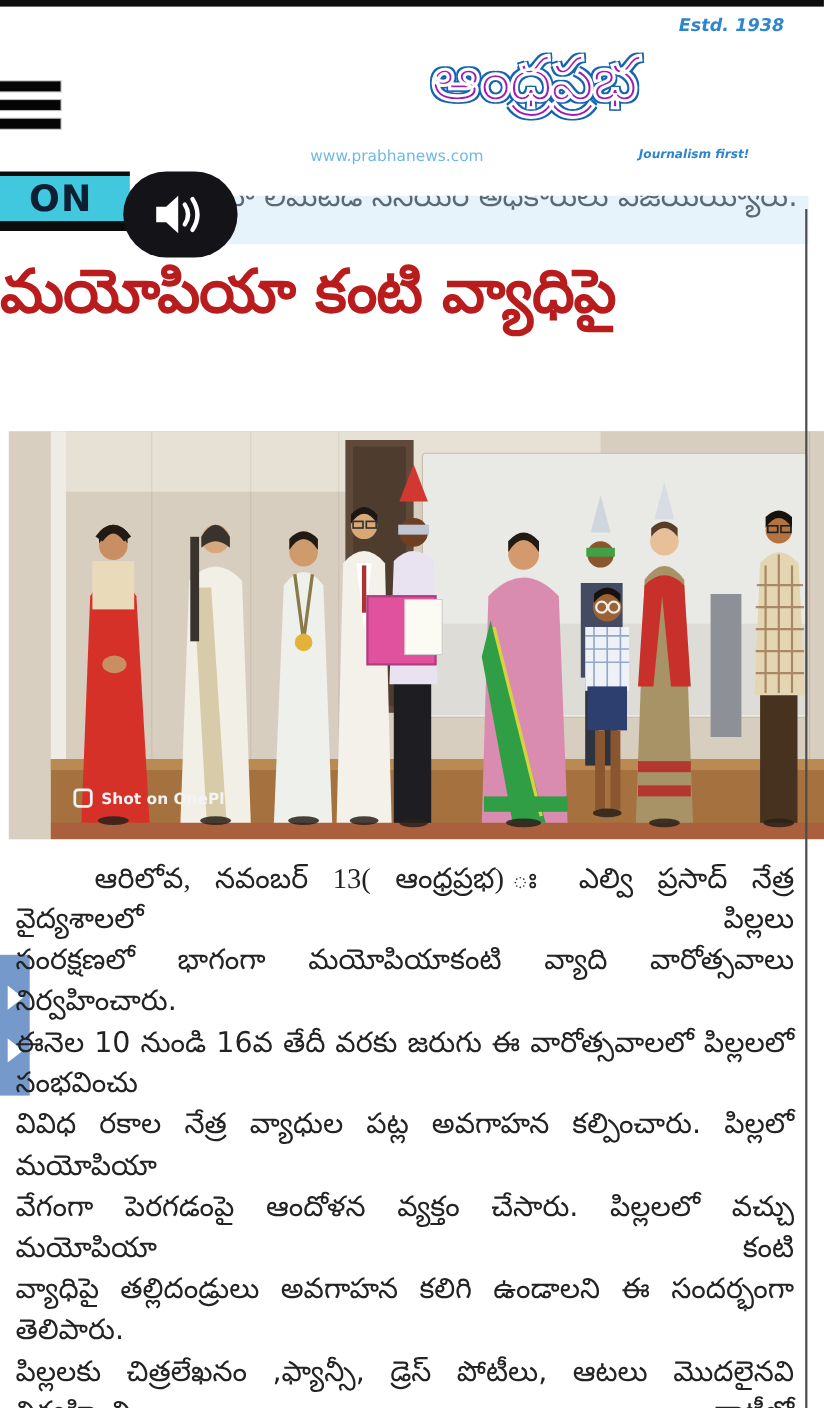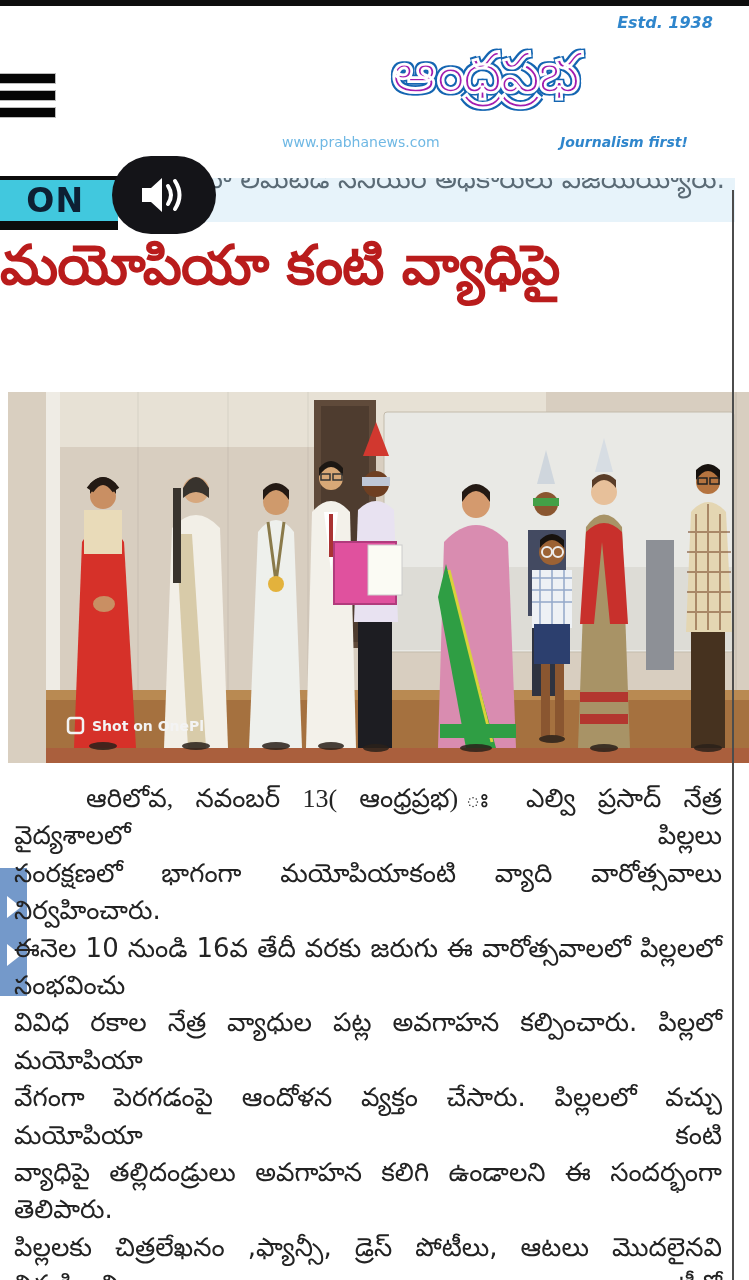--- a/index.html
+++ b/index.html
@@ -16,28 +16,28 @@
   
   .estd{position:absolute;left:615px;top:13px;width:100px;text-align:center;
         font-style:italic;font-weight:bold;font-size:16px;color:#2f86cc;}
   .logo{position:absolute;left:255px;top:18px;width:460px;height:122px;
         display:flex;align-items:center;justify-content:center;
         font-size:56px;font-weight:800;color:#a21caf;letter-spacing:-2px;
         -webkit-text-stroke:1px #ffffff;
         text-shadow:0 0 2px #1566b2,2px 2px 0 #1566b2,-2px 2px 0 #1566b2,2px -2px 0 #1566b2,-2px -2px 0 #1566b2;
         white-space:nowrap;text-align:right;}
   .website{position:absolute;left:282px;top:134px;font-size:14px;color:#6fb8e4;font-weight:normal;}
-  .tagline{position:absolute;left:560px;top:134px;width:142px;text-align:left;
-           font-style:italic;font-weight:bold;font-size:14px;color:#2f86cc;}
+  .tagline{position:absolute;left:560px;top:134px;width:142px;text-align:center;
+           font-style:italic;font-weight:bold;font-size:11px;color:#2f86cc;}
   
   .ticker{position:absolute;left:130px;top:178px;width:605px;height:44px;background:#e7f3fa;overflow:hidden;}
   .ticker .t-text{margin-top:-15px;font-size:27px;color:#5a6a75;white-space:nowrap;padding-left:6px;}
   
   .listen{position:absolute;left:0;top:156px;width:218px;height:78px;cursor:pointer;}
-  .listen .on{position:absolute;left:0;top:20px;width:118px;height:54px;background:#41c8de;
+  .listen .on{position:absolute;left:0;top:0;width:118px;height:54px;background:#41c8de;
               border-top:4px solid #0c0c0c;border-bottom:9px solid #0c0c0c;
               display:flex;align-items:center;justify-content:flex-end;padding-right:34px;box-sizing:border-box;
               font-size:33px;font-weight:800;color:#0d2033;letter-spacing:1px;}
   .listen .pill{position:absolute;left:112px;top:0;width:104px;height:78px;background:#141418;border-radius:40px;
                 display:flex;align-items:center;justify-content:center;}
   
   .headline{position:absolute;left:0;top:226px;width:749px;text-align:left;color:#b91c1c;
             font-weight:800;font-size:55px;line-height:79px;letter-spacing:-1px;}
   
   .photo{position:absolute;left:8px;top:392px;width:721px;height:371px;background:#d9cfc0;padding-left:38px;}

